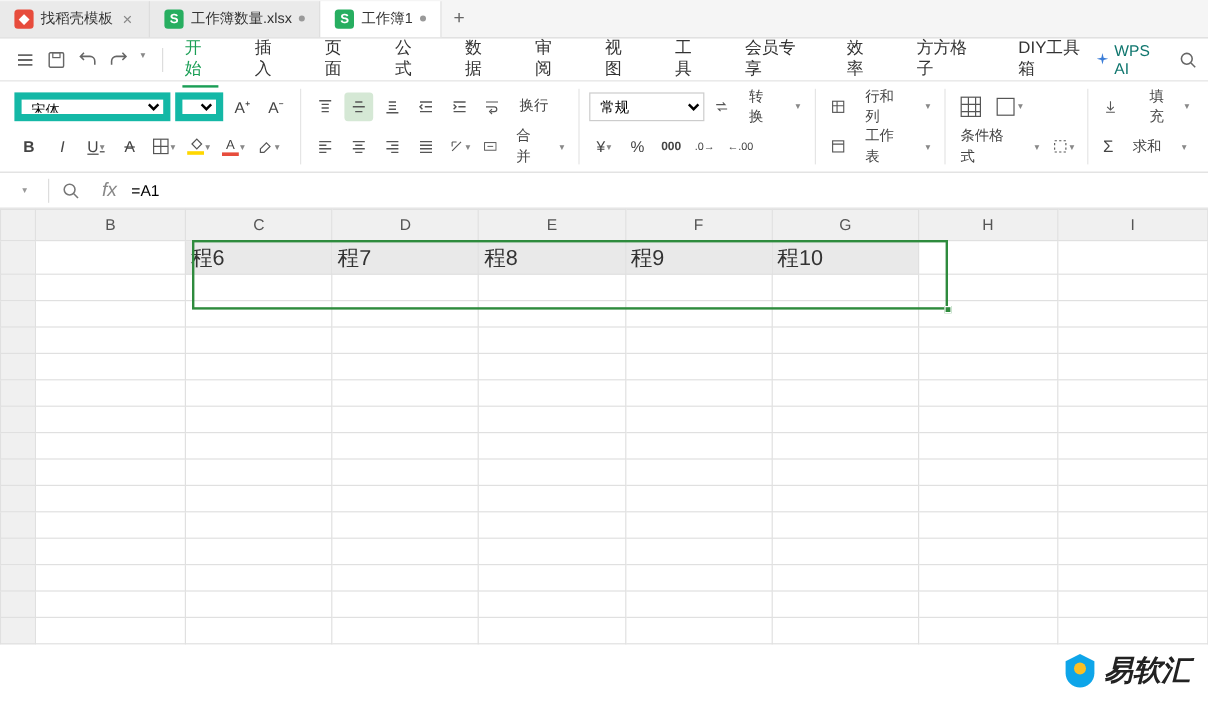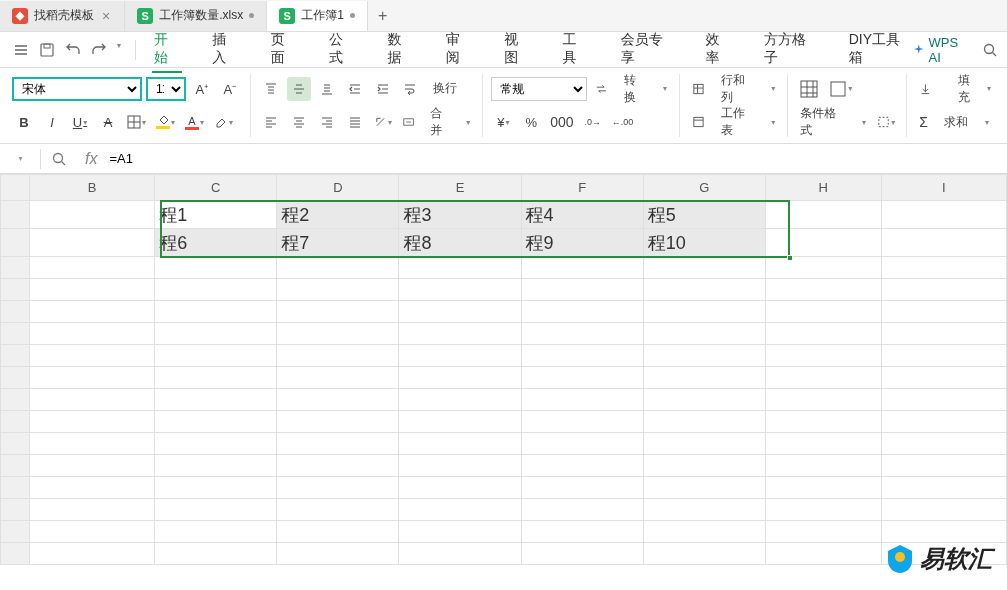--- a/index.html
+++ b/index.html
@@ -24,21 +24,21 @@
 .menu-items { display: flex; gap: 28px; padding-left: 10px; }
 .menu-item { font-size: 14px; color: #333; cursor: pointer; padding: 4px 2px; }
 .menu-item.active { color: #1a9e55; border-bottom: 2px solid #1a9e55; font-weight: 500; }
 .menu-right { margin-left: auto; display: flex; align-items: center; gap: 10px; padding-right: 8px; }
 .wps-ai { color: #0f766e; font-size: 13px; font-weight: 500; display: flex; align-items: center; gap: 3px; }
 
 
 .ribbon { height: 76px; background: #fff; border-bottom: 1px solid #ddd; display: flex; padding: 6px 4px; }
 .ribbon-group { display: flex; flex-direction: column; gap: 4px; padding: 0 8px; border-right: 1px solid #e5e5e5; }
 .ribbon-row { display: flex; align-items: center; gap: 4px; height: 30px; }
-.font-select { height: 24px; border: 2px solid #14b8a6; font-size: 12px; padding: 1px 4px; background: #fff; cursor: pointer; }
+.font-select { height: 24px; border: 6px solid #14b8a6; font-size: 12px; padding: 1px 4px; background: #fff; cursor: pointer; }
 .font-name { width: 130px; }
 .font-size { width: 40px; }
 .rb-btn { min-width: 24px; height: 24px; display: flex; align-items: center; justify-content: center; cursor: pointer; font-size: 13px; color: #444; padding: 0 3px; }
 .rb-btn.bold { font-weight: bold; }
 .rb-btn.italic { font-style: italic; }
 .rb-btn.underline { text-decoration: underline; }
 .rb-btn.strike { text-decoration: line-through; }
 .rb-drop { display: flex; align-items: center; }
 .rb-caret { font-size: 8px; color: #888; margin-left: 1px; }
 .rb-label { font-size: 12px; color: #444; cursor: pointer; padding: 0 4px; height: 24px; display: flex; align-items: center; gap: 16px; }
@@ -293,21 +293,21 @@
           <span class="rb-caret">▾</span>
       </span>
     </div>
     <div class="ribbon-row">
       <span class="rb-btn rb-drop">
           <span>¥</span>
           <span class="rb-caret">▾</span>
         </span>
       <span class="rb-btn">%</span>
       <span class="rb-btn">
-          <span style="font-size:14px;">000</span>
+          <span style="font-size:10px;font-weight:bold;">000</span>
         </span>
       <span class="rb-btn">
           <span style="font-size:9px;">.0→</span>
         </span>
       <span class="rb-btn">
           <span style="font-size:9px;">←.00</span>
         </span>
     </div>
   </div>
 
@@ -408,31 +408,20 @@
       <th class="col-D">D</th>
       <th class="col-E">E</th>
       <th class="col-F">F</th>
       <th class="col-G">G</th>
       <th class="col-H">H</th>
       <th class="col-I">I</th>
     </tr>
     <tr class="data-row sel-area">
       <th class="row-head"></th>
       <td style="background:#fff;"></td>
-      <td class="sel-cell" style="background:#fff;">程1</td>
-      <td>程2</td>
-      <td>程3</td>
-      <td>程4</td>
-      <td>程5</td>
-      <td style="background:#fff;"></td>
-      <td style="background:#fff;"></td>
-    </tr>
-    <tr class="data-row sel-area">
-      <th class="row-head"></th>
-      <td style="background:#fff;"></td>
       <td>程6</td>
       <td>程7</td>
       <td>程8</td>
       <td>程9</td>
       <td>程10</td>
       <td style="background:#fff;"></td>
       <td style="background:#fff;"></td>
     </tr>
 
     <tr>

